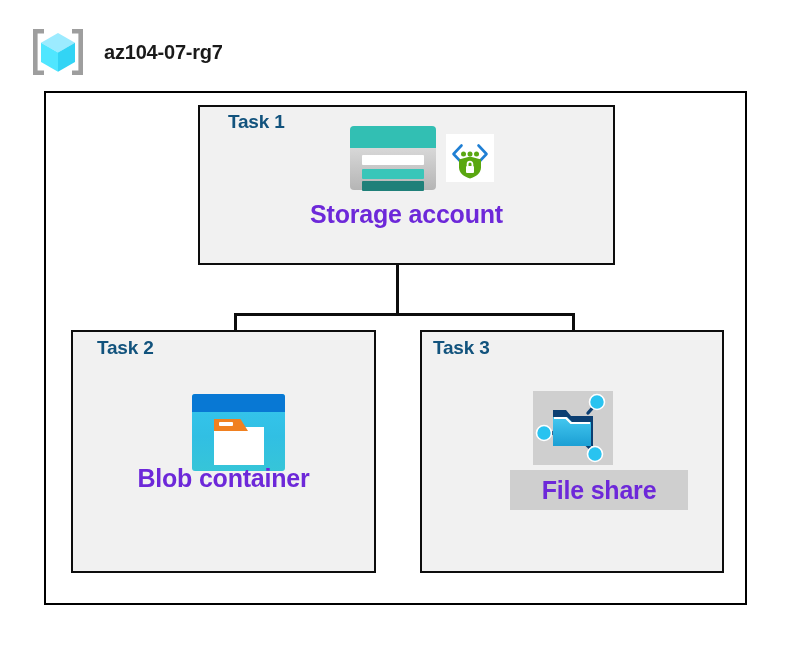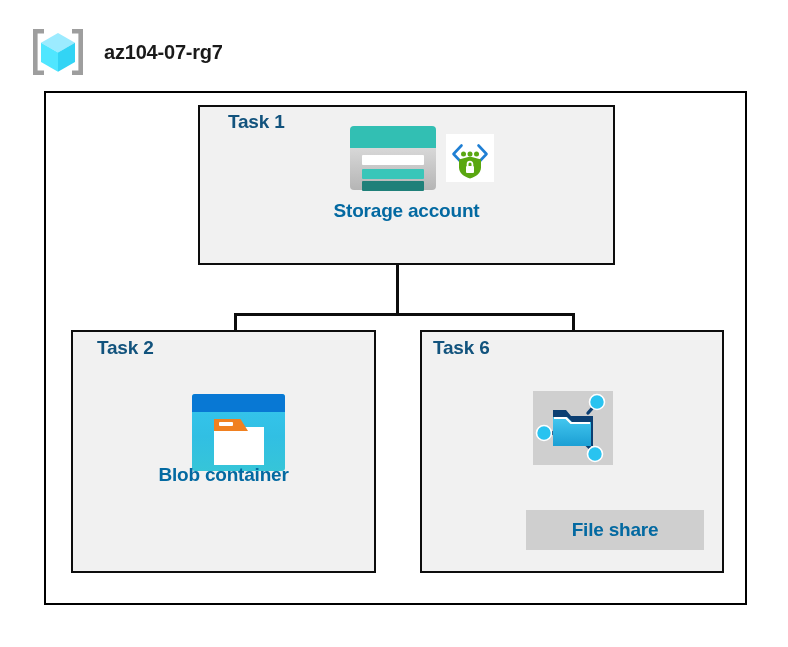--- a/index.html
+++ b/index.html
@@ -56,34 +56,33 @@
     white-space:nowrap;
     text-align:right;
   }
   #task1-label{left:228px;top:111px;}
   #task2-label{left:97px;top:337px;}
   #task3-label{left:433px;top:337px;}
 
   
   .node-caption{
     position:absolute;
-    font-size:19px;
+    font-size:25px;
     font-weight:bold;
-    color:#0369a1;
+    color:#6d28d9;
     text-align:center;
     white-space:nowrap;
     letter-spacing:-0.2px;
   }
   #storage-caption{left:198px;top:200px;width:417px;}
   #blob-caption{left:71px;top:464px;width:305px;}
   #fileshare-caption{
-    left:526px;top:470px;width:178px;height:40px;
+    left:510px;top:470px;width:178px;height:40px;
     line-height:40px;
     background:#cfcfcf;
-    margin-top:40px;
   }
 
   
   .conn{position:absolute;background:#0d0d0d;}
   #conn-trunk{left:396px;top:265px;width:2.5px;height:50px;}
   #conn-bar{left:234px;top:313px;width:341px;height:2.5px;}
   #conn-left{left:234px;top:313px;width:2.5px;height:72px;}
   #conn-right{left:572px;top:313px;width:2.5px;height:72px;}
 
   
@@ -196,21 +195,21 @@
       <div class="blob-titlebar"></div>
       <div class="blob-doc"></div>
       <div class="blob-tab"></div>
       <div class="blob-tab-slot"></div>
     </div>
   </div>
 
   <div class="node-caption" id="blob-caption">Blob container</div>
 
   <div class="task-box" id="task3-box"></div>
-  <div class="task-label" id="task3-label">Task 6</div>
+  <div class="task-label" id="task3-label">Task 3</div>
 
   <div id="fileshare-highlight"></div>
   <div id="fileshare-icon">
     <svg width="80" height="74" viewBox="0 0 80 74" xmlns="http://www.w3.org/2000/svg">
 
       <path d="M22 42 L14 42" stroke="#0c3f72" stroke-width="3.4" stroke-linecap="round"></path>
       <path d="M55 22 L62 14" stroke="#0c3f72" stroke-width="3.4" stroke-linecap="round"></path>
       <path d="M52 52 L60 60" stroke="#0c3f72" stroke-width="3.4" stroke-linecap="round"></path>
 
       <path d="M20 19 L33 19 L38 25 L60 25 L60 55 L20 55 Z" fill="#0c3f72"></path>

